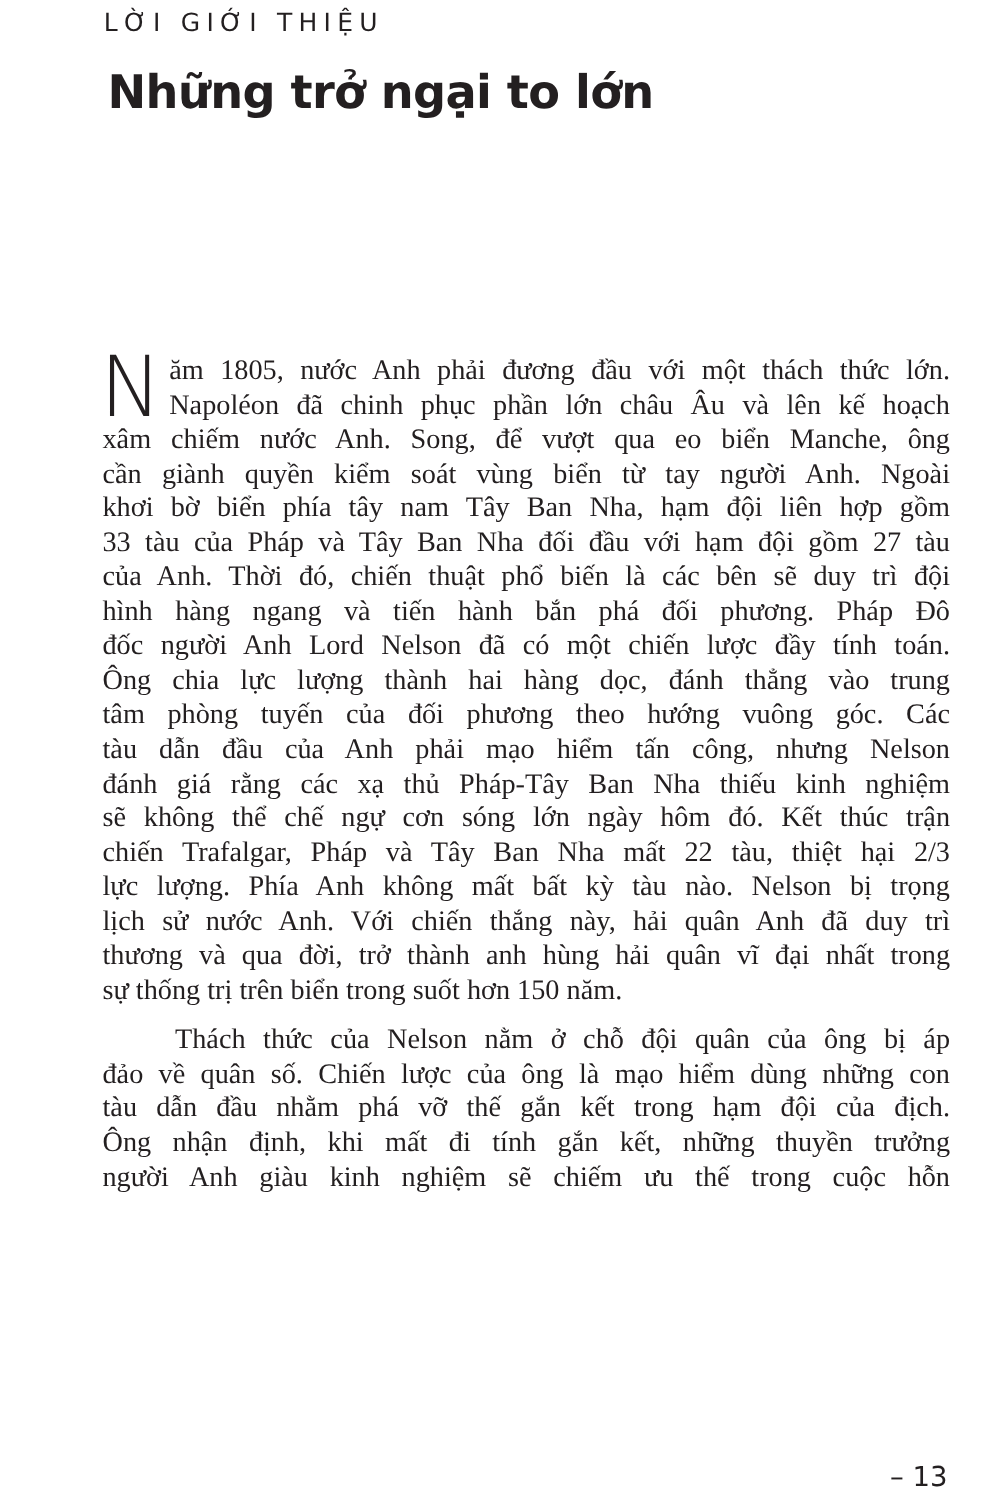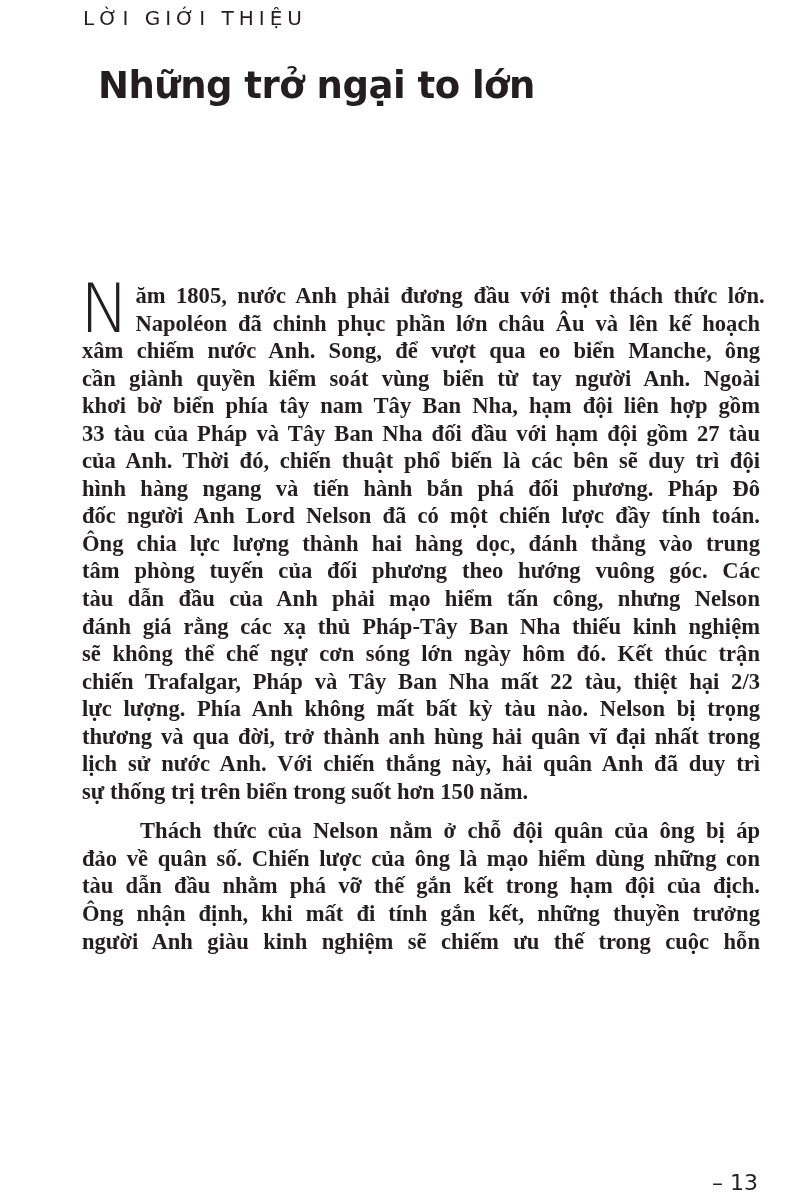--- a/index.html
+++ b/index.html
@@ -29,21 +29,21 @@
     }
     .chapter-title {
       position: absolute;
       left: 82px;
       top: 48px;
       font-family: "DejaVu Sans", sans-serif;
       font-size: 37px;
       font-weight: bold;
       letter-spacing: -0.5px;
       color: #231f20;
-      margin: 16px;
+      margin: 4px;
       white-space: nowrap;
     }
     .body-text {
       position: absolute;
       left: 82px;
       top: 282px;
       width: 678px;
       font-family: "Liberation Serif", "DejaVu Serif", serif;
       font-size: 22.6px;
       line-height: 27.55px;
@@ -53,21 +53,20 @@
       margin: 0;
       text-align: justify;
       text-align-last: justify;
     }
     .para .line {
       display: block;
       text-align: justify;
       text-align-last: justify;
       white-space: nowrap;
       height: 27.55px;
-      font-weight: bold;
     }
     .para .line.last {
       text-align-last: left;
     }
     .para-gap {
       height: 12px;
     }
     .indent {
       display: inline-block;
       width: 58px;
@@ -111,22 +110,22 @@
     <span class="line">của Anh. Thời đó, chiến thuật phổ biến là các bên sẽ duy trì đội</span>
     <span class="line">hình hàng ngang và tiến hành bắn phá đối phương. Pháp Đô</span>
     <span class="line">đốc người Anh Lord Nelson đã có một chiến lược đầy tính toán.</span>
     <span class="line">Ông chia lực lượng thành hai hàng dọc, đánh thẳng vào trung</span>
     <span class="line">tâm phòng tuyến của đối phương theo hướng vuông góc. Các</span>
     <span class="line">tàu dẫn đầu của Anh phải mạo hiểm tấn công, nhưng Nelson</span>
     <span class="line">đánh giá rằng các xạ thủ Pháp-Tây Ban Nha thiếu kinh nghiệm</span>
     <span class="line">sẽ không thể chế ngự cơn sóng lớn ngày hôm đó. Kết thúc trận</span>
     <span class="line">chiến Trafalgar, Pháp và Tây Ban Nha mất 22 tàu, thiệt hại 2/3</span>
     <span class="line">lực lượng. Phía Anh không mất bất kỳ tàu nào. Nelson bị trọng</span>
+    <span class="line">lịch sử nước Anh. Với chiến thắng này, hải quân Anh đã duy trì</span>
     <span class="line">thương và qua đời, trở thành anh hùng hải quân vĩ đại nhất trong</span>
-    <span class="line">lịch sử nước Anh. Với chiến thắng này, hải quân Anh đã duy trì</span>
     <span class="line last">sự thống trị trên biển trong suốt hơn 150 năm.</span>
   </div>
 
   <div class="para-gap"></div>
 
   <div class="para">
     <span class="line" style="word-spacing: 4.83333px;"><span class="indent"></span><span>Thách thức của Nelson nằm ở chỗ đội quân của ông bị áp</span></span>
     <span class="line">đảo về quân số. Chiến lược của ông là mạo hiểm dùng những con</span>
     <span class="line">tàu dẫn đầu nhằm phá vỡ thế gắn kết trong hạm đội của địch.</span>
     <span class="line">Ông nhận định, khi mất đi tính gắn kết, những thuyền trưởng</span>

